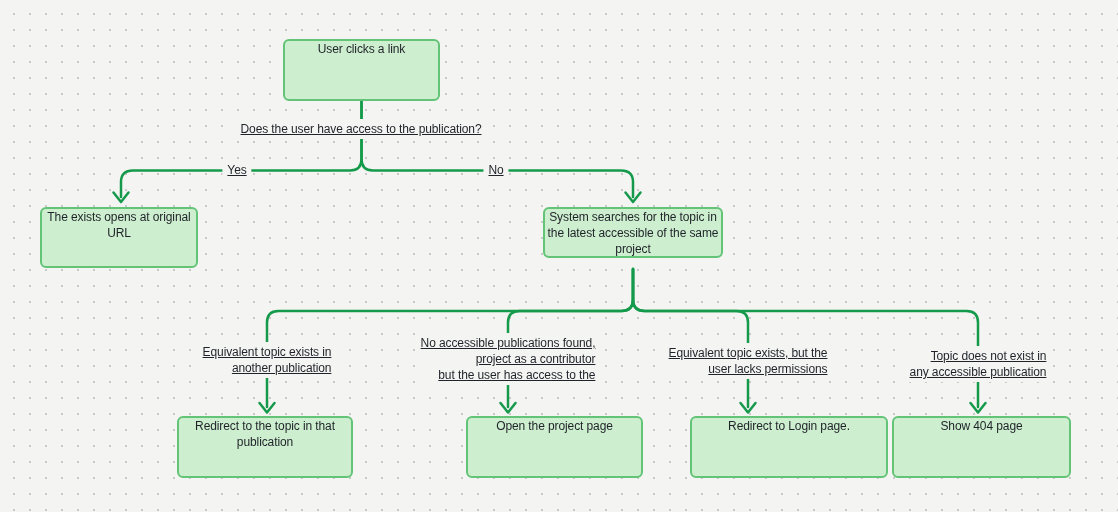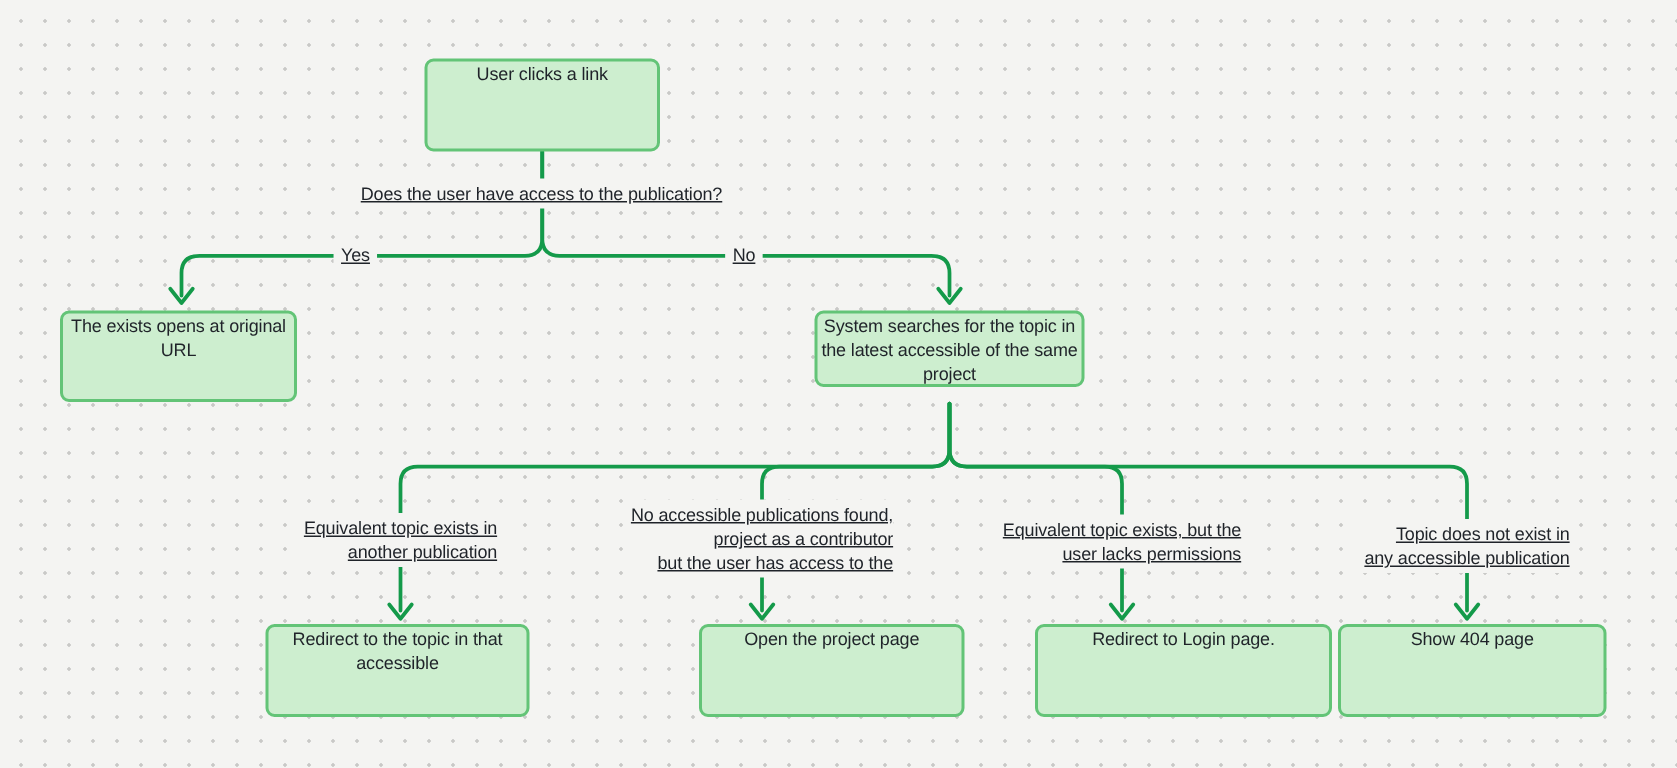--- a/index.html
+++ b/index.html
@@ -98,21 +98,21 @@
   </div>
 
   <div class="node" style="left:543px; top:207px; width:180px; height:51px;">
     <div class="line">System searches for the topic in</div>
     <div class="line">the latest accessible of the same</div>
     <div class="line">project</div>
   </div>
 
   <div class="node" style="left:177px; top:416px; width:176px; height:62px;">
     <div class="line">Redirect to the topic in that</div>
-    <div class="line">accessible</div>
+    <div class="line">publication</div>
   </div>
 
   <div class="node" style="left:418px; top:416px; width:177px; height:62px;margin-left:48px;">
     <div class="line">Open the project page</div>
   </div>
 
   <div class="node" style="left:658px; top:416px; width:198px; height:62px;margin-left:32px;">
     <div class="line">Redirect to Login page.</div>
   </div>
 

